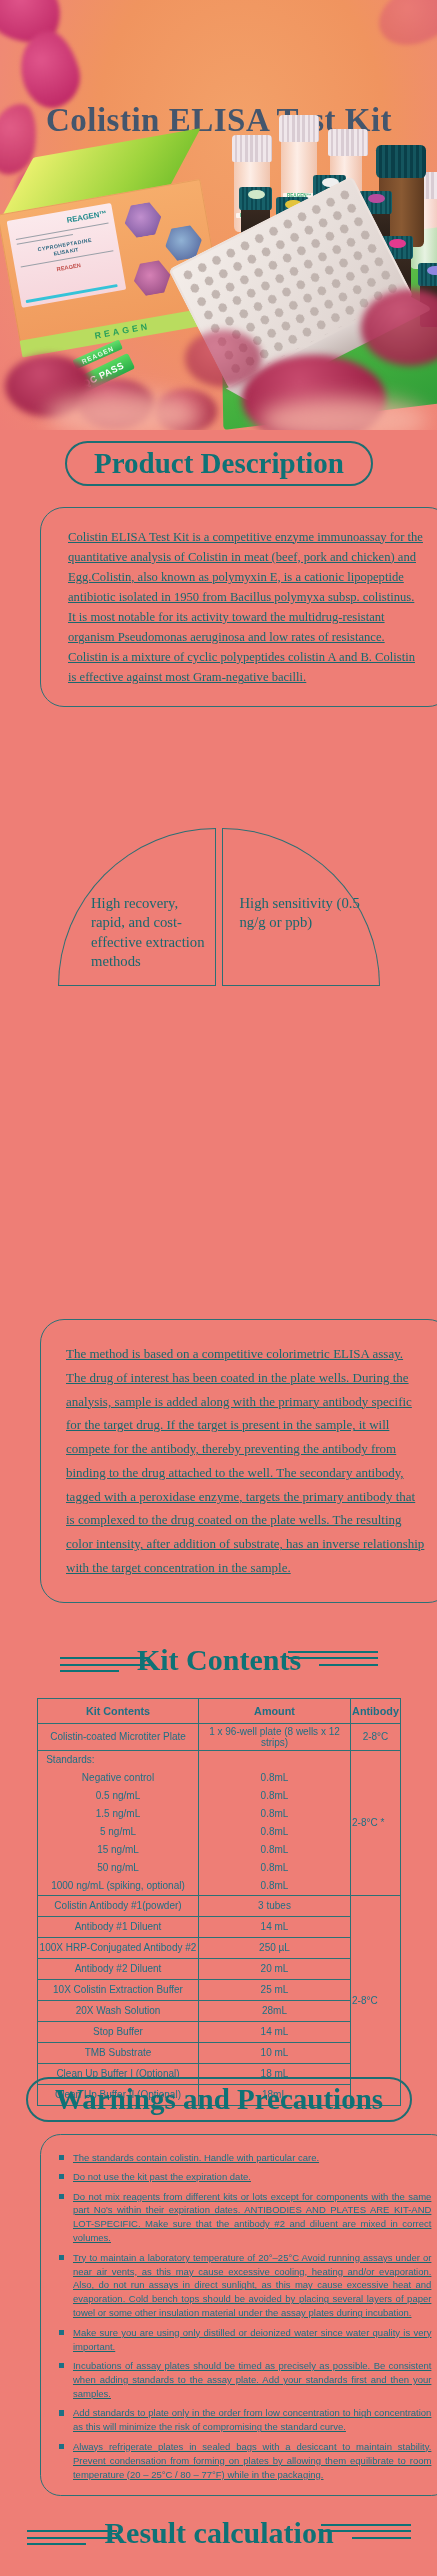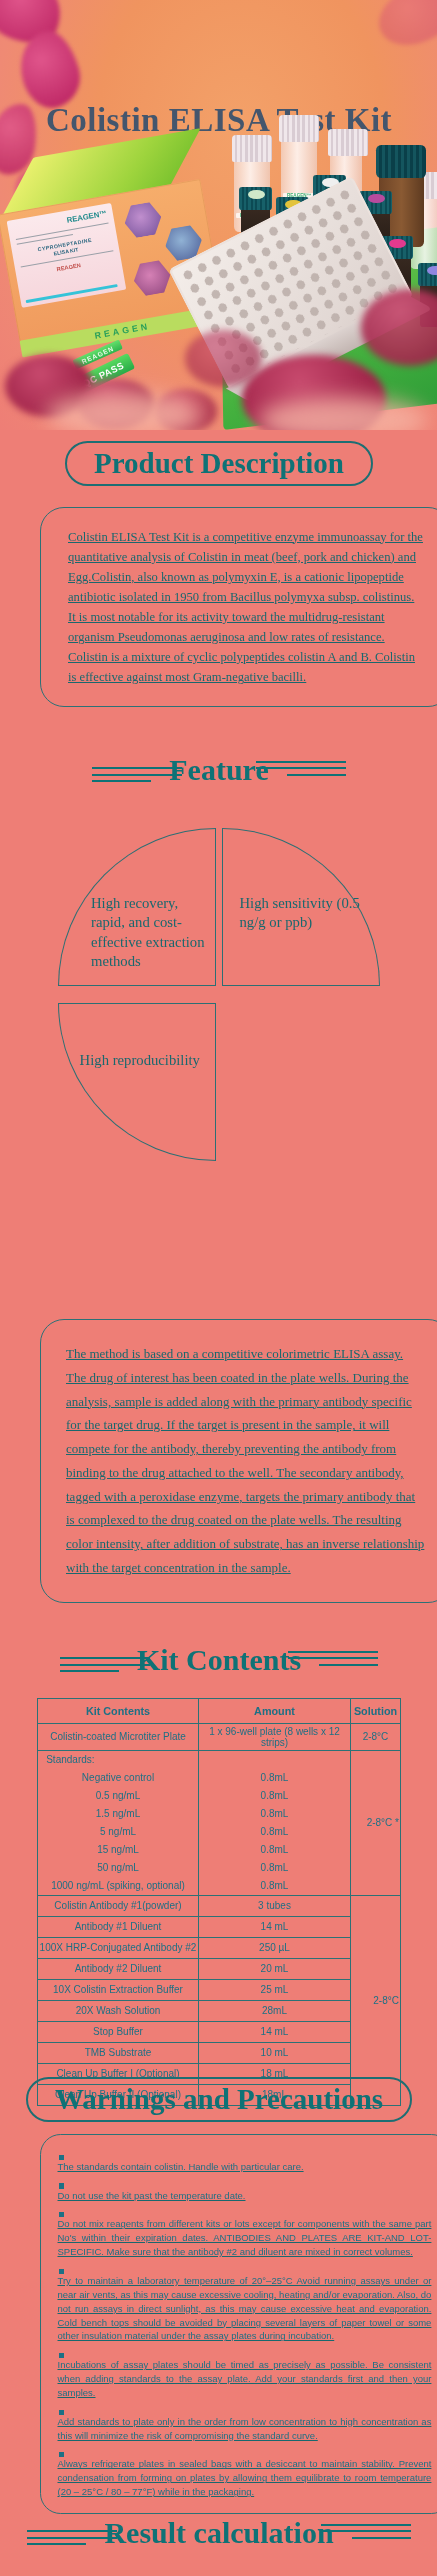--- a/index.html
+++ b/index.html
@@ -143,26 +143,26 @@
         font-family:"Liberation Sans",sans-serif;color:#1d7085;table-layout:fixed;}
   .kit-table th,.kit-table td{border:0.9px solid #2c7176;}
   .kit-table th{font-size:10.8px;height:21.6px;}
   .c1{width:161px;}.c2{width:152px;}.c3{width:50px;}
   .plate-row td{height:24px;font-size:10px;text-align:center;}
   .grp{padding:0;vertical-align:top;}
   .glabel{height:18.5px;line-height:18.5px;text-align:left;padding-left:8.2px;font-size:10px;}
   .gi{height:18px;line-height:18px;font-size:10px;text-align:center;overflow:hidden;white-space:nowrap;}
   .rgrp .gi{height:20px;line-height:20px;}
   .rgrp .gi:not(:first-child){border-top:0.9px solid #2c7176;}
-  .stor{font-size:10px;text-align:right;}
+  .stor{font-size:10px;text-align:left;}
 
   .pill-warn{top:2077px;}
   .warn-box{top:2134px;border-radius:20.6px;padding:15.5px 19.6px 8.2px 16.5px;}
   .blist{list-style:none;margin:0;padding:0;}
-  .blist li{display:flex;margin-bottom:5.7px;flex-direction:column;}
+  .blist li{display:flex;margin-bottom:5.7px;}
   .sq{flex:none;width:5.2px;height:5.2px;background:#1d7085;margin:4.1px 9.3px 0 1px;}
   .btxt{font-family:"Liberation Sans",sans-serif;font-size:9.5px;line-height:1.46;color:#1d7085;text-align:justify;}
   .title-result{top:2516px;}
 </style>
 </head>
 <body>
 
 <div class="page">
 
   <section class="hero">
@@ -239,44 +239,26 @@
     <div class="bloom b5"></div>
     <div class="haze hz1"></div>
     <div class="haze hz2"></div>
   </section>
 
   <div class="pill pill-pd">Product Description</div>
   <div class="tbox desc-box">
     <span>Colistin ELISA Test Kit is a competitive enzyme immunoassay for the quantitative analysis of Colistin in meat (beef, pork and chicken) and Egg.Colistin, also known as polymyxin E, is a cationic lipopeptide antibiotic isolated in 1950 from Bacillus polymyxa subsp. colistinus. It is most notable for its activity toward the multidrug-resistant organism Pseudomonas aeruginosa and low rates of resistance. Colistin is a mixture of cyclic polypeptides colistin A and B. Colistin is effective against most Gram-negative bacilli.</span>
   </div>
 
-  <div class="sec-title title-feature">
-    <span class="wrap">
-      <span class="deco left">
-          <div></div>
-          <div></div>
-          <div></div>
-        </span>
-      <span>Feature</span>
-      <span class="deco right">
-          <div></div>
-          <div></div>
-          <div></div>
-        </span>
-    </span>
-  </div>
   <div class="quads">
     <div class="quad q-tl">
         <div class="q-text">High recovery, rapid, and cost-effective extraction methods</div>
       </div>
     <div class="quad q-tr">
         <div class="q-text">High sensitivity (0.5 ng/g or ppb)</div>
-      </div>
-    <div class="quad q-bl">
-        <div class="q-text">High reproducibility</div>
       </div>
   </div>
 
   <div class="tbox proc-box">
     <span>The method is based on a competitive colorimetric ELISA assay. The drug of interest has been coated in the plate wells. During the analysis, sample is added along with the primary antibody specific for the target drug. If the target is present in the sample, it will compete for the antibody, thereby preventing the antibody from binding to the drug attached to the well. The secondary antibody, tagged with a peroxidase enzyme, targets the primary antibody that is complexed to the drug coated on the plate wells. The resulting color intensity, after addition of substrate, has an inverse relationship with the target concentration in the sample.</span>
   </div>
 
   <div class="sec-title title-kit">
     <span class="wrap">
       <span class="deco left">
@@ -296,21 +278,21 @@
   <table class="kit-table">
     <colgroup>
         <col class="c1">
         <col class="c2">
         <col class="c3">
       </colgroup>
     <thead>
       <tr>
         <th>Kit Contents</th>
         <th>Amount</th>
-        <th>Solution</th>
+        <th>Antibody</th>
       </tr>
     </thead>
     <tbody>
       <tr class="plate-row">
         <td>Colistin-coated Microtiter Plate</td>
         <td>1 x 96-well plate (8 wells x 12 strips)</td>
         <td>2-8°C</td>
       </tr>
       <tr>
         <td class="grp">
@@ -376,33 +358,37 @@
   <div class="pill pill-warn">Warnings and Precautions</div>
   <div class="tbox warn-box">
     <ul class="blist">
     <li>
       <span class="sq"></span>
       <span class="btxt">The standards contain colistin. Handle with particular care.</span>
     </li>
 
     <li>
       <span class="sq"></span>
-      <span class="btxt">Do not use the kit past the temperature date.</span>
+      <span class="btxt">Do not use the kit past the expiration date.</span>
     </li>
 
     <li>
       <span class="sq"></span>
       <span class="btxt">Do not mix reagents from different kits or lots except for components with the same part No's within their expiration dates. ANTIBODIES AND PLATES ARE KIT-AND LOT-SPECIFIC. Make sure that the antibody #2 and diluent are mixed in correct volumes.</span>
     </li>
 
     <li>
       <span class="sq"></span>
       <span class="btxt">Try to maintain a laboratory temperature of 20°–25°C Avoid running assays under or near air vents, as this may cause excessive cooling, heating and/or evaporation. Also, do not run assays in direct sunlight, as this may cause excessive heat and evaporation. Cold bench tops should be avoided by placing several layers of paper towel or some other insulation material under the assay plates during incubation.</span>
     </li>
 
+    <li>
+      <span class="sq"></span>
+      <span class="btxt">Make sure you are using only distilled or deionized water since water quality is very important.</span>
+    </li>
 
 
     <li>
       <span class="sq"></span>
       <span class="btxt">Incubations of assay plates should be timed as precisely as possible. Be consistent when adding standards to the assay plate. Add your standards first and then your samples.</span>
     </li>
 
     <li>
       <span class="sq"></span>
       <span class="btxt">Add standards to plate only in the order from low concentration to high concentration as this will minimize the risk of compromising the standard curve.</span>

